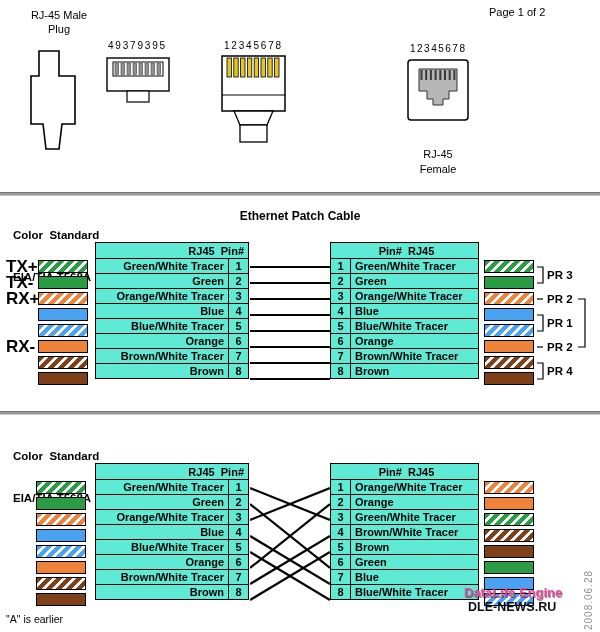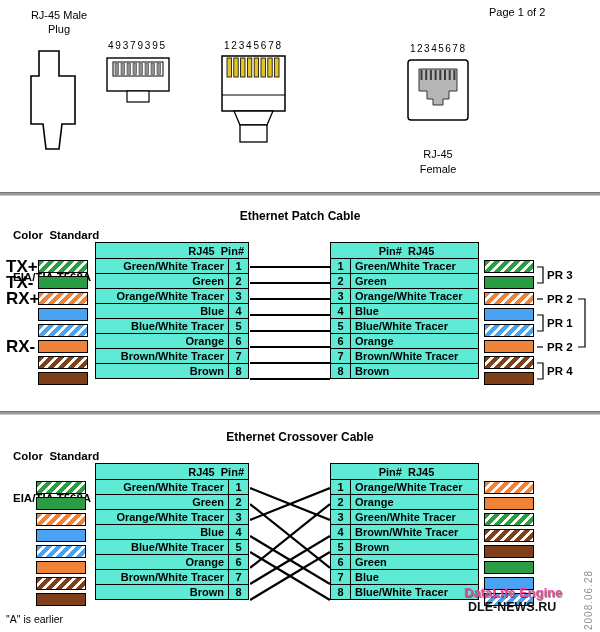--- a/index.html
+++ b/index.html
@@ -247,21 +247,20 @@
       <div class="swatch" style="left: 484px; top: 176px; background: rgb(126, 64, 25);"></div>
     </div>
 
   <div class="divider" style="top:411px"></div>
 
   <div class="section" style="top:417px">
     <div class="std-label">
       <div>Color  Standard</div>
       <div>EIA/TIA T568A</div>
     </div>
-    <div class="sec-title">Ethernet Crossover Cable</div>
     <table class="wires left-table">
       <thead>
           <tr>
             <th colspan="2">RJ45  Pin#</th>
           </tr>
         </thead>
       <tbody>
           <tr>
             <td class="name">Green/White Tracer</td>
             <td class="pin">1</td>

